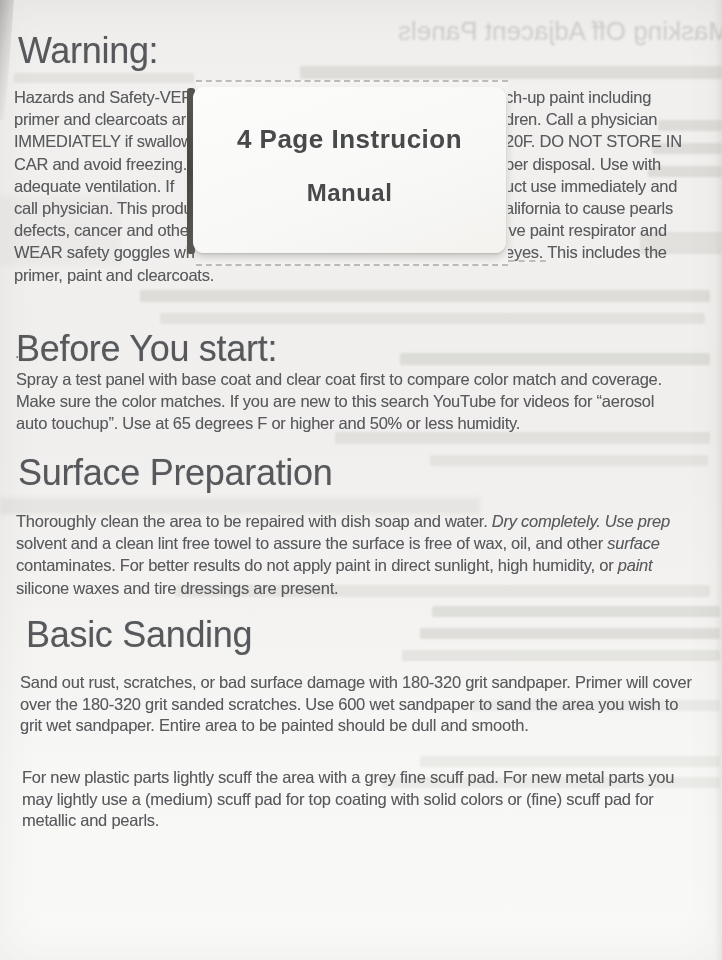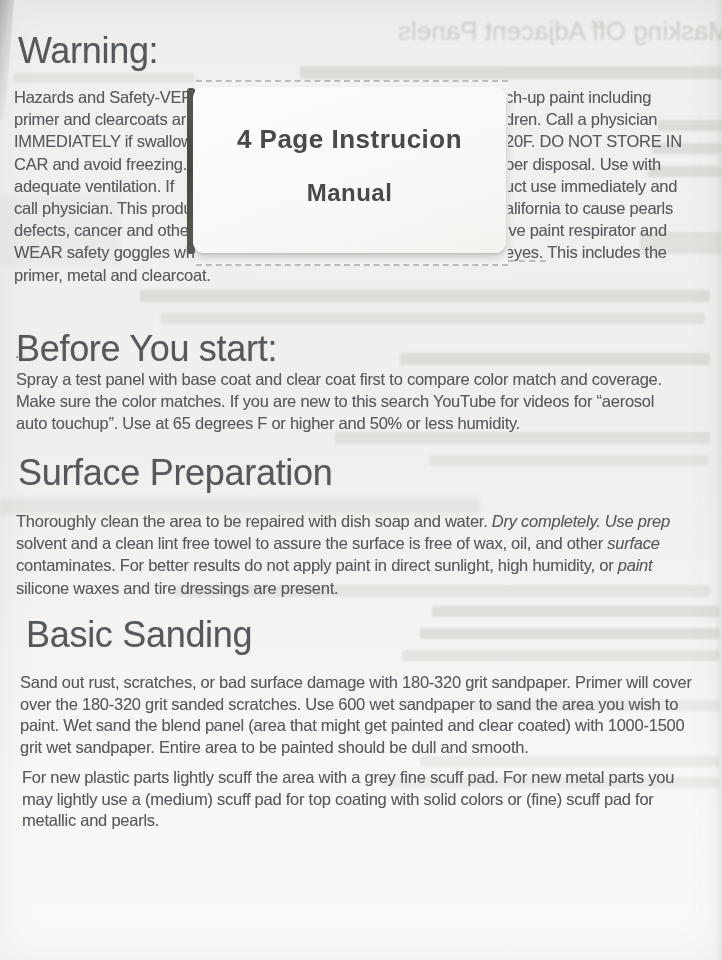--- a/index.html
+++ b/index.html
@@ -133,21 +133,21 @@
       </div>
       <div class="wline">
         <span class="lfrag">defects, cancer and othe</span>
         <span class="rfrag">ive paint respirator and</span>
       </div>
       <div class="wline">
         <span class="lfrag">WEAR safety goggles wh</span>
         <span class="rfrag">eyes. This includes the</span>
       </div>
       <div class="wline">
-        <span class="lfrag">primer, metal and clearcoat.</span>
+        <span class="lfrag">primer, paint and clearcoats.</span>
       </div>
     </div>
 
     <div class="h1" style="left:16px;top:298px;margin-top:30px;">Before You start:</div>
     <div class="stray-dot" style="left:15px;top:344px;">.</div>
 
     <div class="para" style="left:16px;top:368px;">
       <div>Spray a test panel with base coat and clear coat first to compare color match and coverage.</div>
       <div>Make sure the color matches.  If you are new to this search YouTube for videos for “aerosol</div>
       <div>auto touchup”.  Use at 65 degrees F or higher and 50% or less humidity.</div>
@@ -160,21 +160,20 @@
       <div><span>solvent and a clean lint free towel to assure the surface is free of wax, oil, and other </span><span class="it">surface</span></div>
       <div><span>contaminates. For better results do not apply paint in direct sunlight, high humidity, or </span><span class="it">paint</span></div>
       <div><span>silicone waxes and tire dressings are present.</span><span class="it"></span></div>
     </div>
 
     <div class="h1" style="left:26px;top:614px;">Basic Sanding</div>
 
     <div class="para" style="left:20px;top:672px;line-height:21.6px;">
       <div>Sand out rust, scratches, or bad surface damage with 180-320 grit sandpaper. Primer will cover</div>
       <div>over the 180-320 grit sanded scratches. Use 600 wet sandpaper to sand the area you wish to</div>
-      <div>paint. Wet sand the blend panel (area that might get painted and clear coated) with 1000-1500</div>
       <div>grit wet sandpaper. Entire area to be painted should be dull and smooth.</div>
     </div>
 
     <div class="para" style="left:22px;top:767px;line-height:21.6px;">
       <div>For new plastic parts lightly scuff the area with a grey fine scuff pad. For new metal parts you</div>
       <div>may lightly use a (medium) scuff pad for top coating with solid colors or (fine) scuff pad for</div>
       <div>metallic and pearls.</div>
     </div>
 
   </div>

